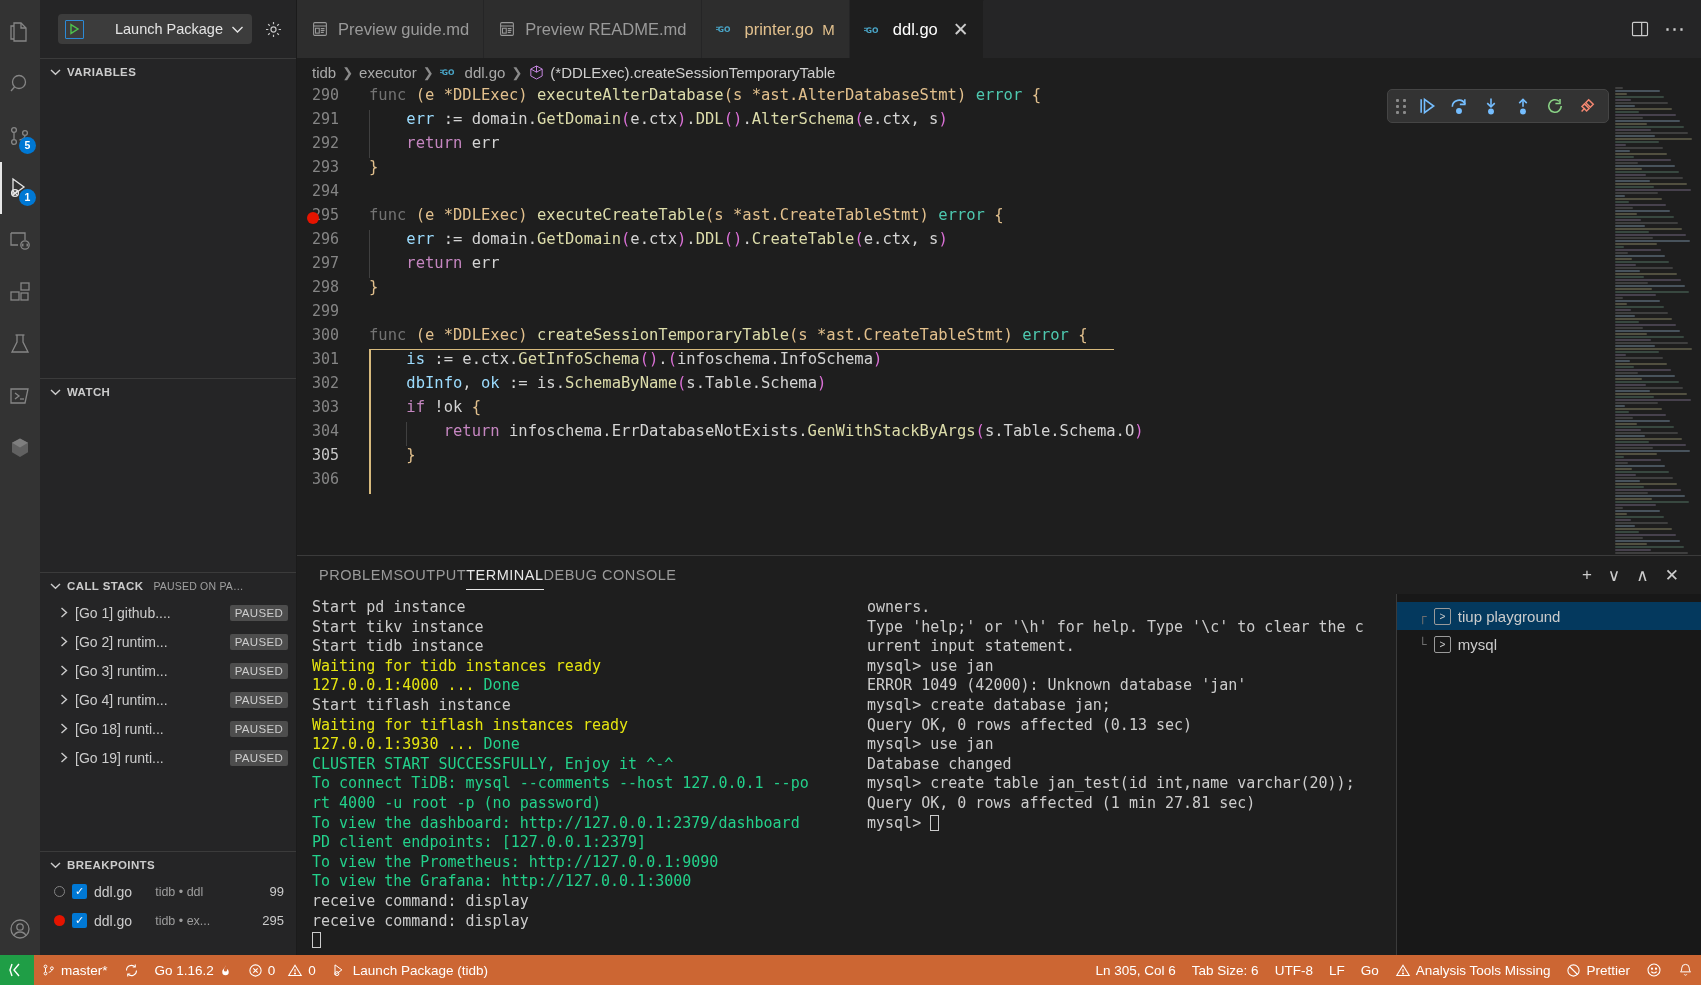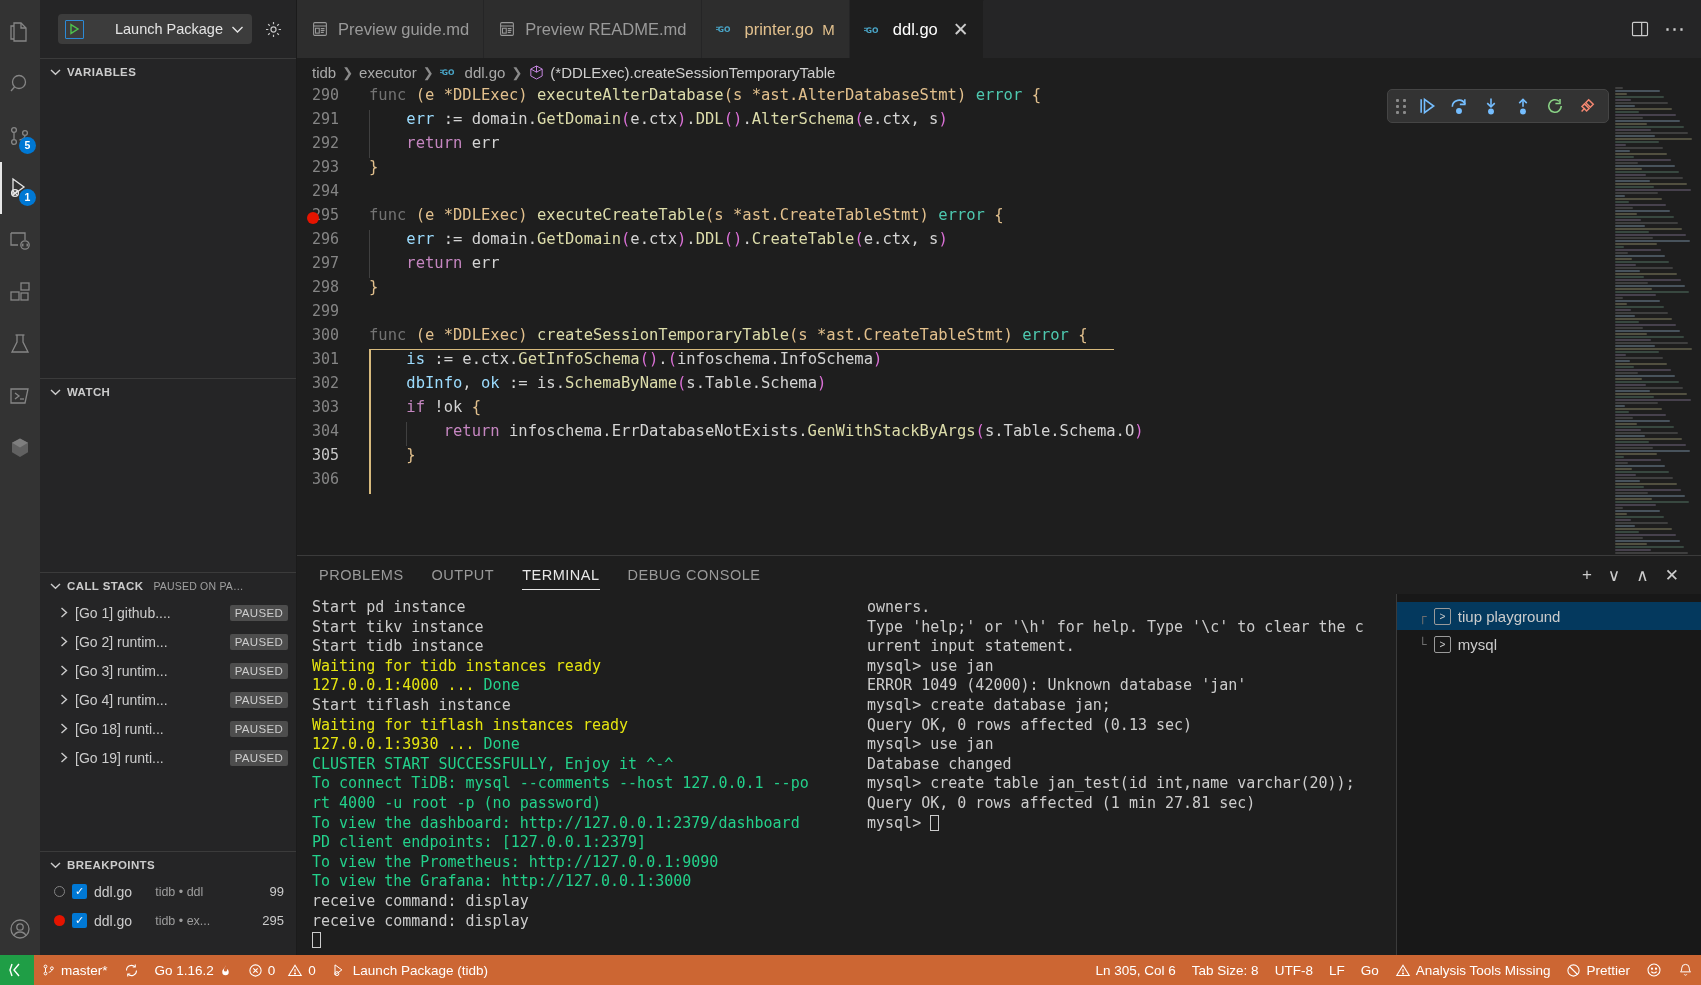--- a/index.html
+++ b/index.html
@@ -149,21 +149,21 @@
     position: absolute; top: 3px; right: 92px; height: 34px;
     background: #333333; border: 1px solid #454545; border-radius: 5px;
     display: flex; align-items: center; gap: 2px; padding: 0 6px; z-index: 20;
   }
   .df-btn { width: 30px; height: 28px; display: flex; align-items: center; justify-content: center; border-radius: 4px; }
   .df-grip { width: 16px; display: grid; grid-template-columns: 4px 4px; gap: 3px; justify-content: center; padding-right: 2px; }
   .df-grip i { width: 3px; height: 3px; background: #8a8a8a; border-radius: 1px; display: block; }
 
   
   .panel { height: 400px; flex: 0 0 400px; background: #1e1e1e; border-top: 1px solid #3b3b3b; display: flex; flex-direction: column; }
-  .panel-tabs { height: 38px; flex: 0 0 38px; display: flex; align-items: center; gap: 28px; padding: 0 22px; position: relative; }
+  .panel-tabs { height: 38px; flex: 0 0 38px; display: flex; align-items: center; padding: 0 22px; position: relative; }
   .ptab { font-size: 14.5px; color: #9a9a9a; letter-spacing: .5px; height: 38px; display: flex; align-items: center; position: relative; }
   .ptab.active { color: #e7e7e7; }
   .ptab.active::after { content: ""; position: absolute; left: 0; right: 0; bottom: 4px; height: 1px; background: #e7e7e7; }
   .panel-actions { margin-left: auto; display: flex; align-items: center; gap: 16px; color: #cccccc; font-size: 17px; }
 
   .panel-body { flex: 1 1 auto; display: flex; min-height: 0; }
   .term-col {
     font-family: "DejaVu Sans Mono", monospace; font-size: 15px; line-height: 19.6px;
     padding: 4px 0 0 15px; overflow: hidden; white-space: pre; min-width: 0;
   }
@@ -865,21 +865,21 @@
         </svg>
       </span>
       <span>Launch Package (tidb)</span>
     </div>
 
     <div class="sb-right">
       <div class="sb-item">
         <span>Ln 305, Col 6</span>
       </div>
       <div class="sb-item">
-        <span>Tab Size: 8</span>
+        <span>Tab Size: 6</span>
       </div>
       <div class="sb-item">
         <span>UTF-8</span>
       </div>
       <div class="sb-item">
         <span>LF</span>
       </div>
       <div class="sb-item">
         <span>Go</span>
       </div>

